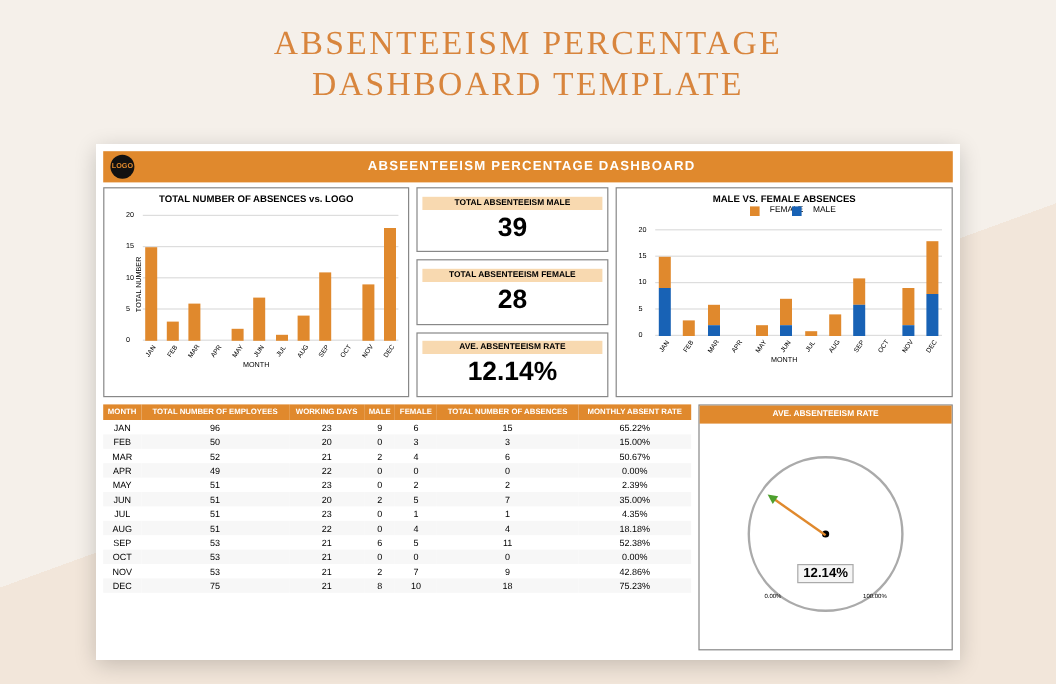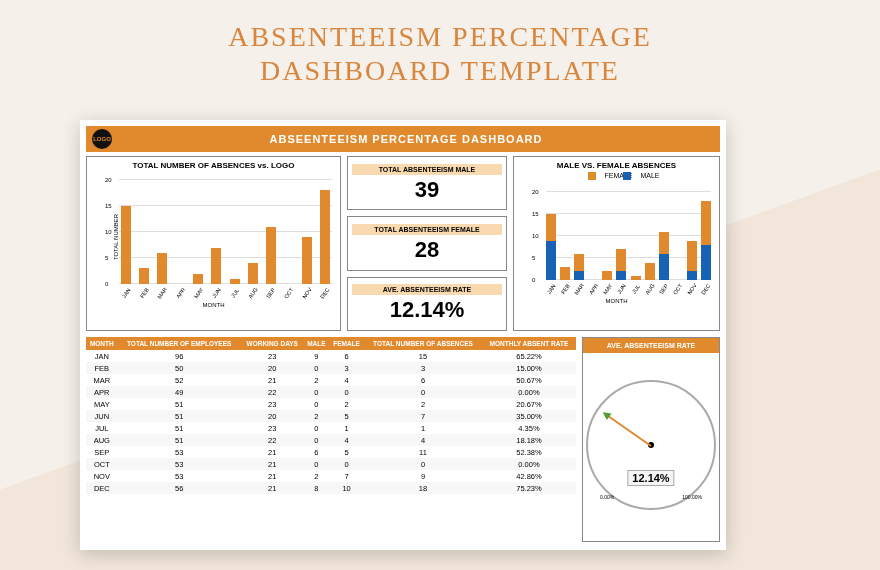--- a/index.html
+++ b/index.html
@@ -18,21 +18,21 @@
   color: #d8853d;
   font-size: 28px;
   letter-spacing: 2px;
   line-height: 1.2;
   padding-top: 20px;
 }
 .dashboard {
   position: absolute;
   left: 80px;
   top: 120px;
-  width: 646px;
+  width: 720px;
   height: 430px;
   background: #fff;
   box-shadow: 0 4px 18px rgba(0,0,0,0.2);
   padding: 6px;
 }
 .header-bar {
   background: #e0892d;
   height: 26px;
   display: flex;
   align-items: center;
@@ -342,21 +342,21 @@
               <td>0</td>
               <td>0.00%</td>
             </tr>
             <tr>
               <td>MAY</td>
               <td>51</td>
               <td>23</td>
               <td>0</td>
               <td>2</td>
               <td>2</td>
-              <td>20.67%</td>
+              <td>2.39%</td>
             </tr>
             <tr>
               <td>JUN</td>
               <td>51</td>
               <td>20</td>
               <td>2</td>
               <td>5</td>
               <td>7</td>
               <td>35.00%</td>
             </tr>
@@ -400,21 +400,21 @@
               <td>NOV</td>
               <td>53</td>
               <td>21</td>
               <td>2</td>
               <td>7</td>
               <td>9</td>
               <td>42.86%</td>
             </tr>
             <tr>
               <td>DEC</td>
-              <td>56</td>
+              <td>75</td>
               <td>21</td>
               <td>8</td>
               <td>10</td>
               <td>18</td>
               <td>75.23%</td>
             </tr>
           </tbody>
       </table>
     </div>
     <div class="panel gauge-panel" style="padding:0">

